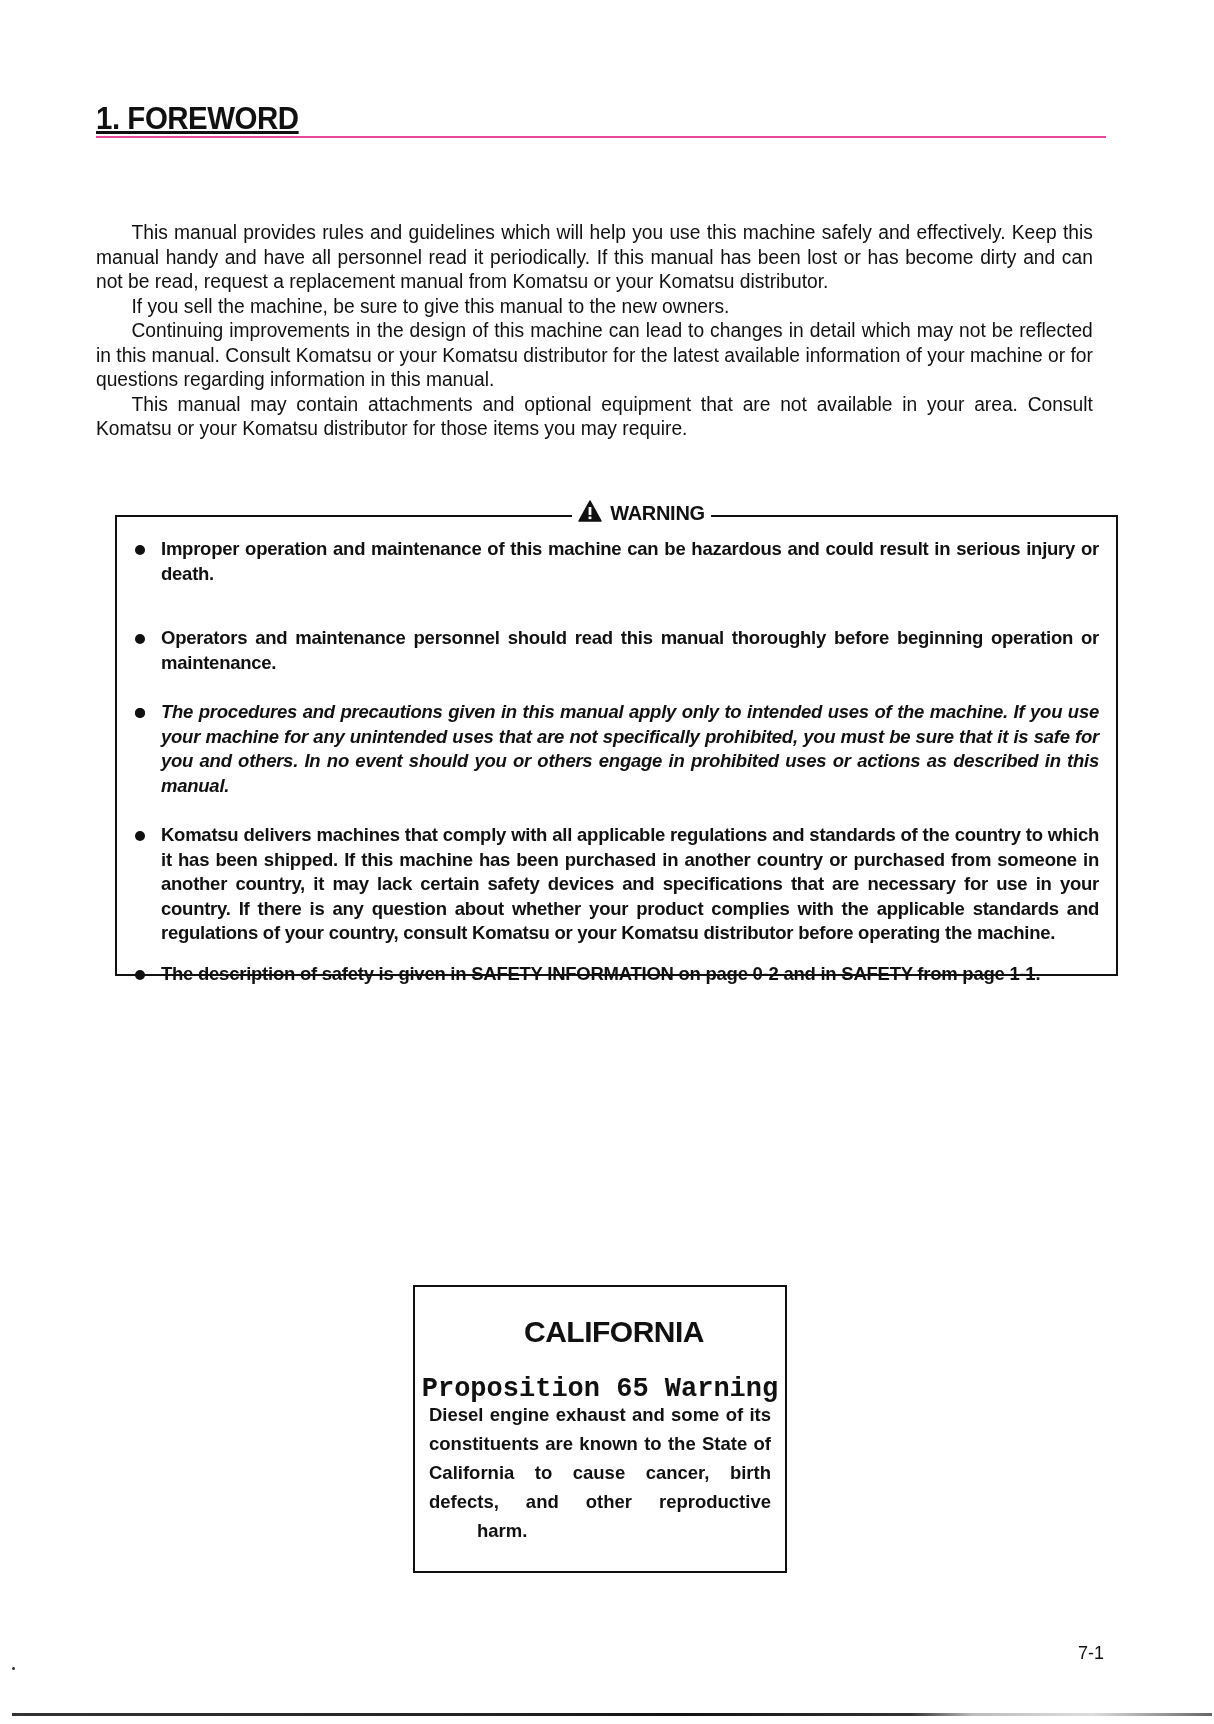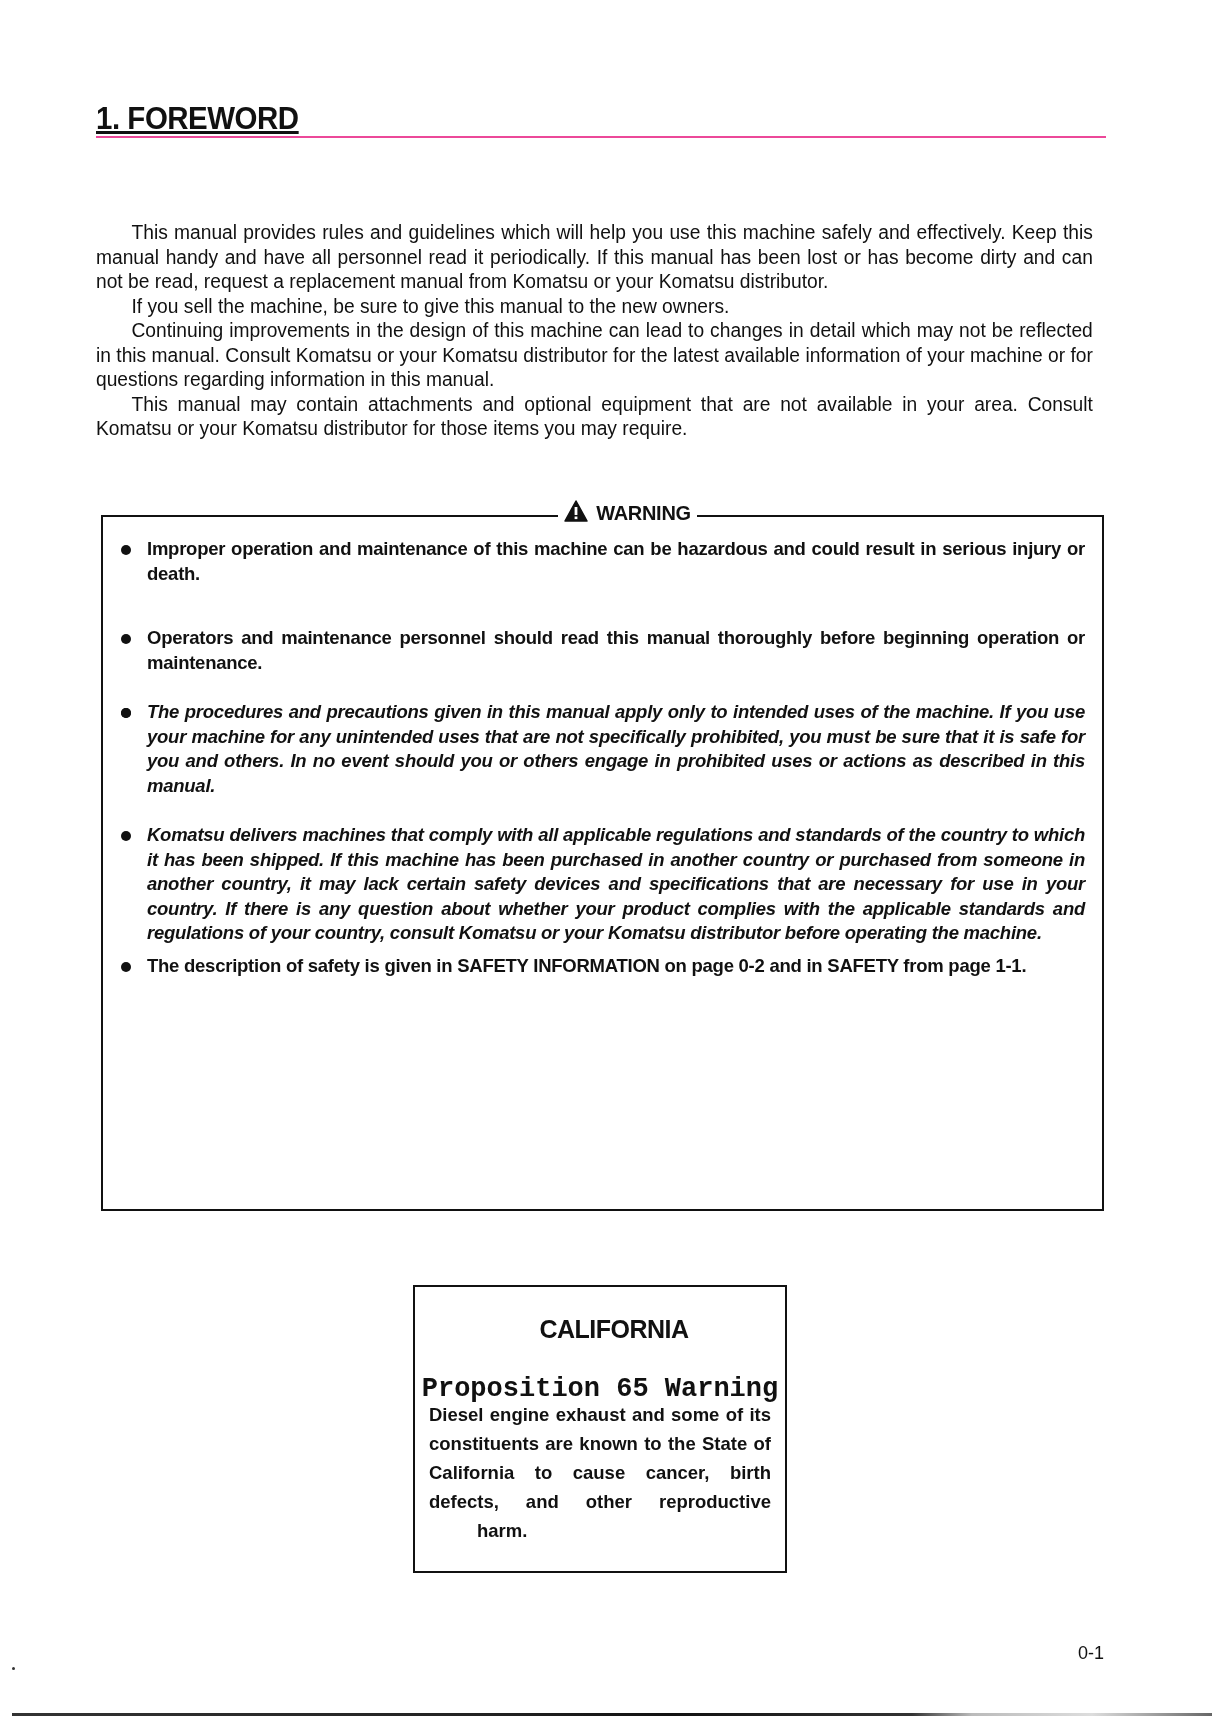--- a/index.html
+++ b/index.html
@@ -46,24 +46,24 @@
       text-align: justify;
       transform: scaleX(0.985);
       transform-origin: left top;
     }
     .foreword p {
       margin: 0;
       text-indent: 36px;
     }
     .warning-box {
       position: absolute;
-      left: 101px;
+      left: 115px;
       top: 515px;
       width: 1003px;
-      height: 696px;
+      height: 461px;
       border: 2px solid #111;
       box-sizing: border-box;
     }
     .warning-header {
       position: absolute;
       left: 0;
       right: 0;
       top: -17px;
       display: flex;
       justify-content: center;
@@ -116,21 +116,21 @@
       height: 288px;
       border: 2px solid #111;
       box-sizing: border-box;
     }
     .prop65-box .heading1 {
       position: absolute;
       left: 0;
       right: 0;
       top: 28px;
       text-align: center;
-      font-size: 25px;
+      font-size: 30px;
       font-weight: bold;
       letter-spacing: -0.5px;
       margin-left: 28px;
     }
     .prop65-box .heading2 {
       position: absolute;
       left: 0;
       right: 0;
       top: 87px;
       text-align: center;
@@ -212,36 +212,36 @@
       <span class="bullet"></span>
       <span>Operators and maintenance personnel should read this manual thoroughly before beginning operation or maintenance.</span>
     </li>
     <li style="margin-bottom:25px;">
       <span class="bullet"></span>
     </li>
     <li style="margin-bottom:25px;font-style:italic;">
       <span class="bullet"></span>
       <span>The procedures and precautions given in this manual apply only to intended uses of the machine. If you use your machine for any unintended uses that are not specifically prohibited, you must be sure that it is safe for you and others. In no event should you or others engage in prohibited uses or actions as described in this manual.</span>
     </li>
-    <li style="margin-bottom:8px;font-style:italic;">
+    <li style="margin-bottom:16px;">
       <span class="bullet"></span>
       <span>Komatsu delivers machines that comply with all applicable regulations and standards of the country to which it has been shipped. If this machine has been purchased in another country or purchased from someone in another country, it may lack certain safety devices and specifications that are necessary for use in your country. If there is any question about whether your product complies with the applicable standards and regulations of your country, consult Komatsu or your Komatsu distributor before operating the machine.</span>
     </li>
     <li>
       <span class="bullet"></span>
       <span>The description of safety is given in SAFETY INFORMATION on page 0-2 and in SAFETY from page 1-1.</span>
     </li>
   </ul>
 </div>
 
 <div class="prop65-box">
   <div class="heading1">CALIFORNIA</div>
   <div class="heading2">Proposition 65 Warning</div>
   <div class="body">
     <span>Diesel engine exhaust and some of its constituents are known to the State of California to cause cancer, birth defects, and other reproductive</span>
     <span class="last">harm.</span>
   </div>
 </div>
 
-<div class="page-number">0-1</div>
+<div class="page-number">7-1</div>
 
 <div class="footer-rule"></div>
 <div class="speck" style="left:12px;top:1667px;"></div>
 
 </body></html>

